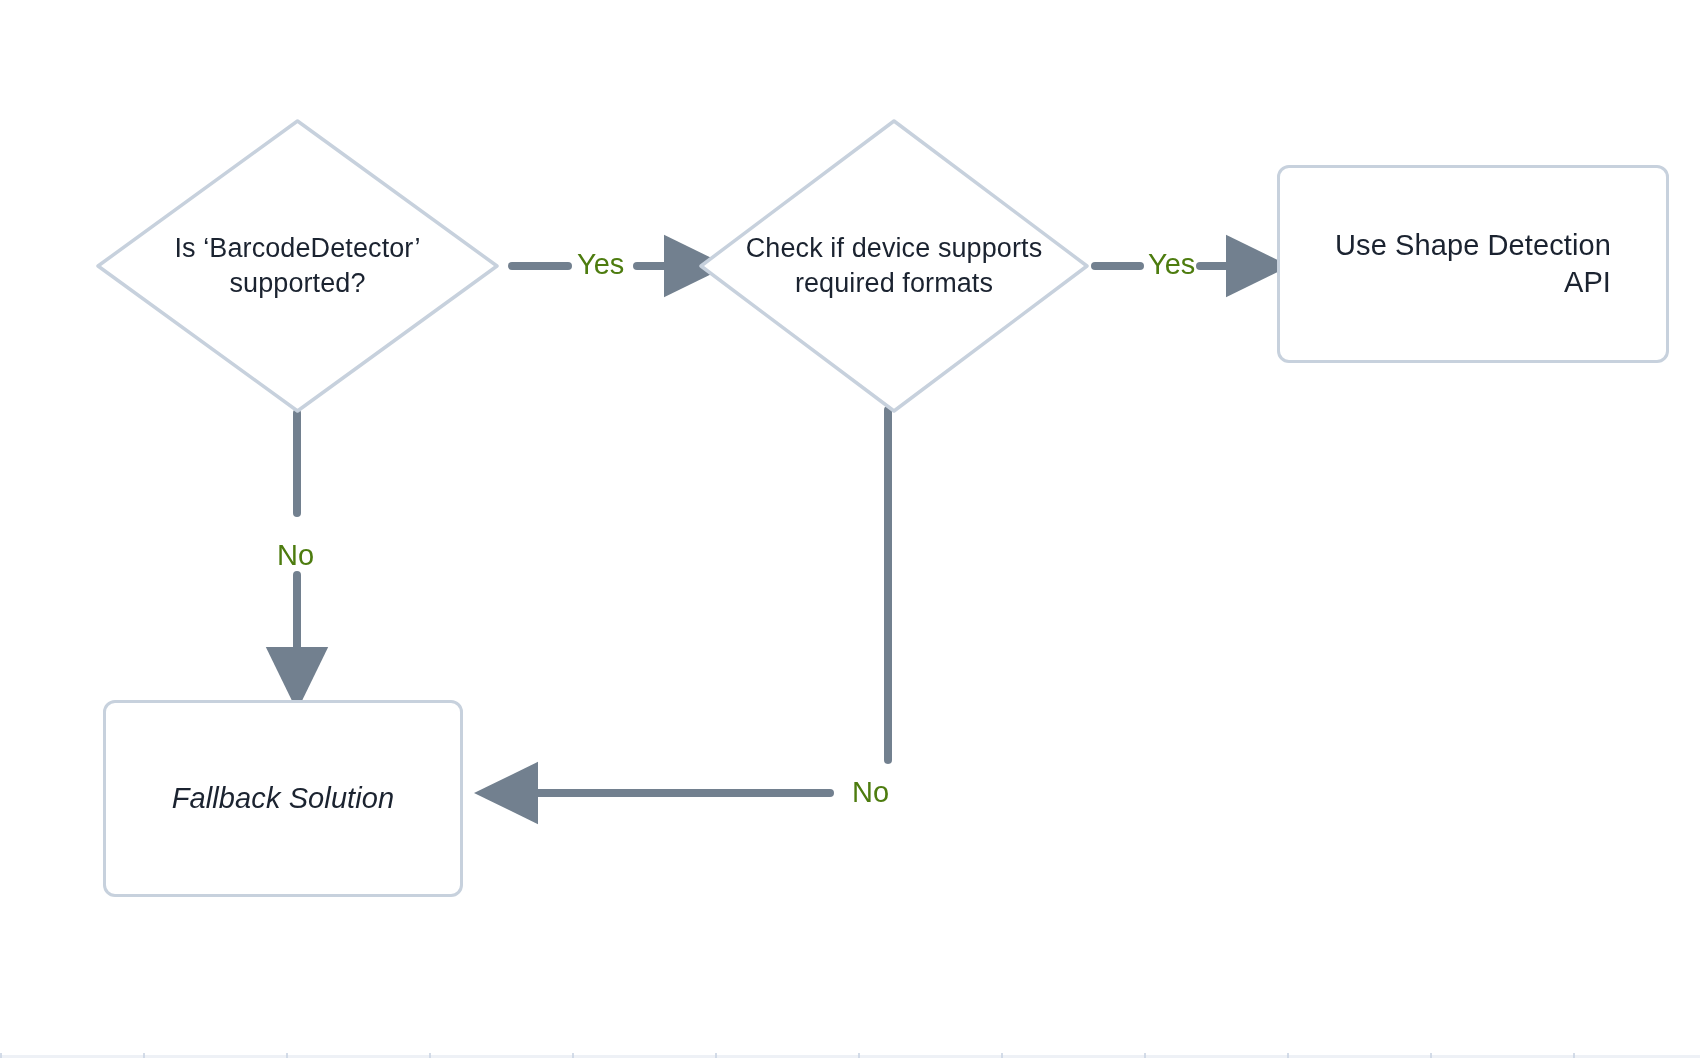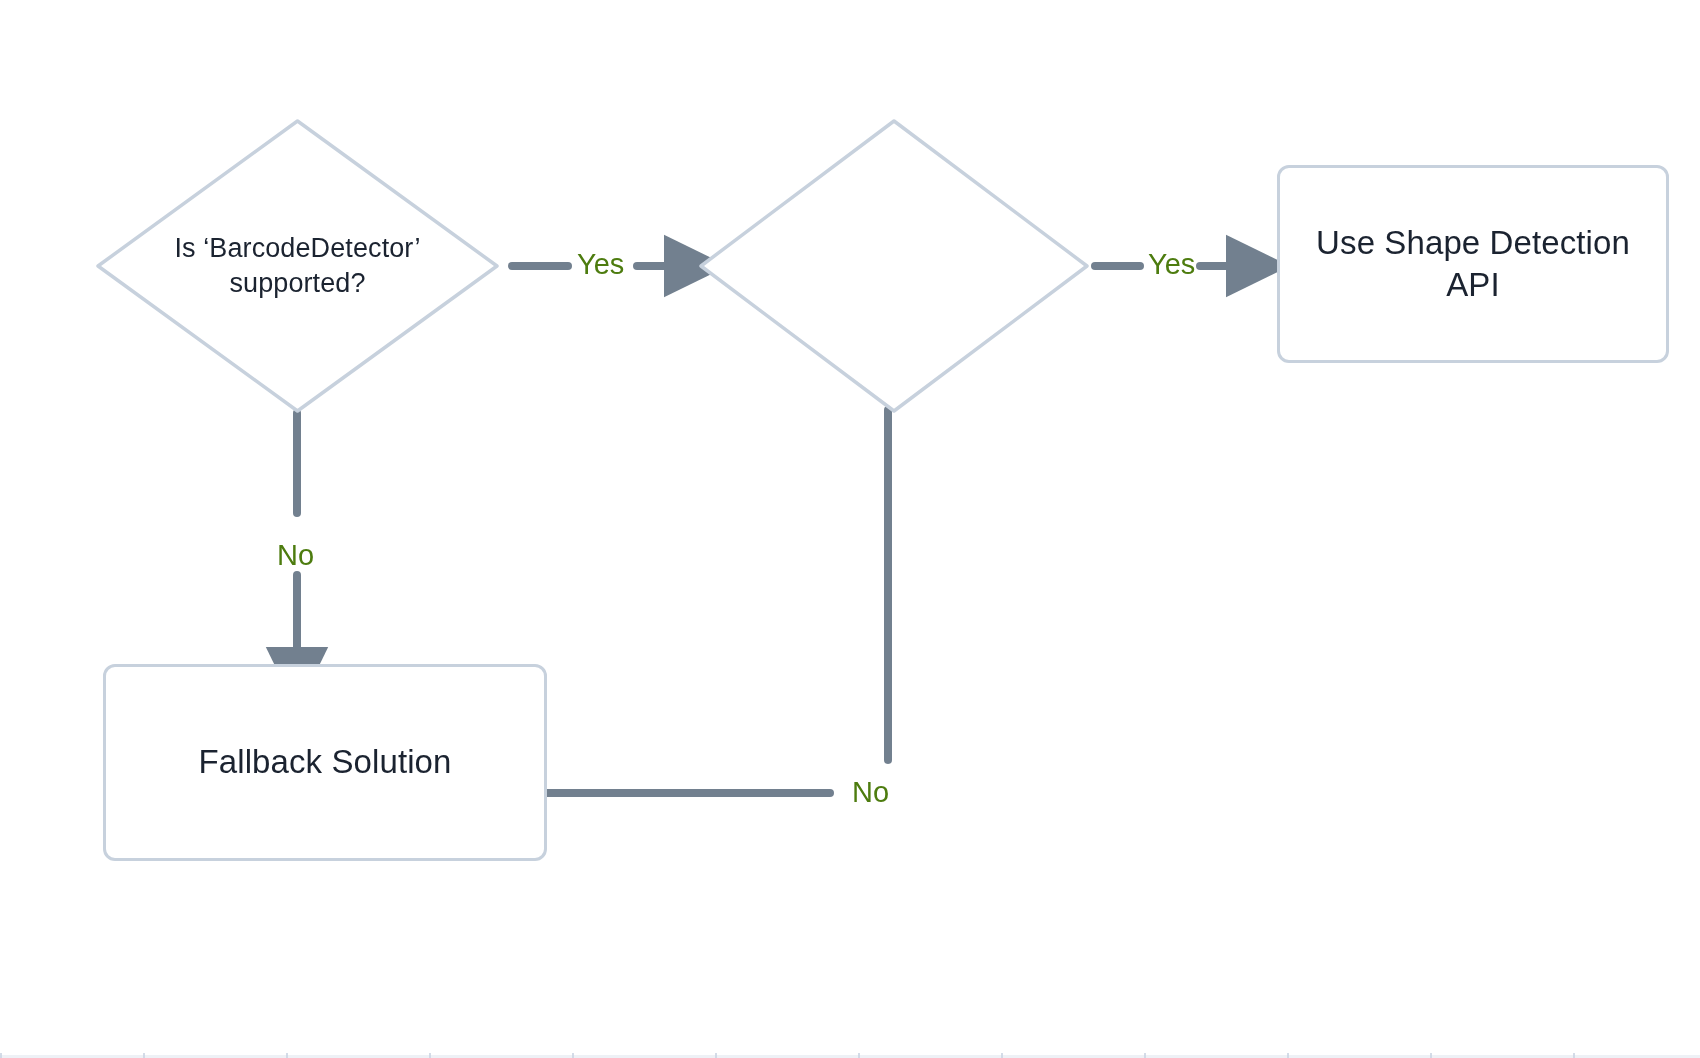--- a/index.html
+++ b/index.html
@@ -57,22 +57,23 @@
     font-size: 27px;
     max-width: 78%;
   }
   
   .rect {
     border: 3px solid #c7d1dd;
     border-radius: 12px;
     background: #ffffff;
   }
   .rect .node-label {
-    font-size: 33px;
+    font-size: 29px;
     padding: 0 18px;
+    text-align: right;
   }
   
   .edge-label {
     position: absolute;
     color: #4d7c0f;
     font-size: 29px;
     line-height: 1;
     background: transparent;
     white-space: nowrap;
   }
@@ -141,28 +142,30 @@
       <polygon points="202.5,3 402,148 202.5,293 3,148" fill="#ffffff" stroke="#c7d1dd" stroke-width="3.5" stroke-linejoin="round"></polygon>
     </svg>
     <span class="node-label">Is ‘BarcodeDetector’
 supported?</span>
   </div>
 
   <div class="node diamond" style="left:698px; top:118px; width:392px; height:296px;">
     <svg class="diamond-shape" viewBox="0 0 392 296" preserveAspectRatio="none">
       <polygon points="196,3 389,148 196,293 3,148" fill="#ffffff" stroke="#c7d1dd" stroke-width="3.5" stroke-linejoin="round"></polygon>
     </svg>
+    <span class="node-label">Check if device supports
+required formats</span>
   </div>
 
   <div class="node rect" style="left:1277px; top:165px; width:392px; height:198px;">
     <span class="node-label">Use Shape Detection
 API</span>
   </div>
 
-  <div class="node rect" style="left:103px; top:664px; width:444px; height:197px;">
+  <div class="node rect" style="left:103px; top:700px; width:360px; height:197px;font-style:italic;">
     <span class="node-label">Fallback Solution</span>
   </div>
 
   <span class="edge-label" style="left:577px; top:250px;">Yes</span>
 
   <span class="edge-label" style="left:277px; top:541px;">No</span>
 
   <span class="edge-label" style="left:1148px; top:250px;">Yes</span>
 
   <span class="edge-label" style="left:852px; top:778px;">No</span>

